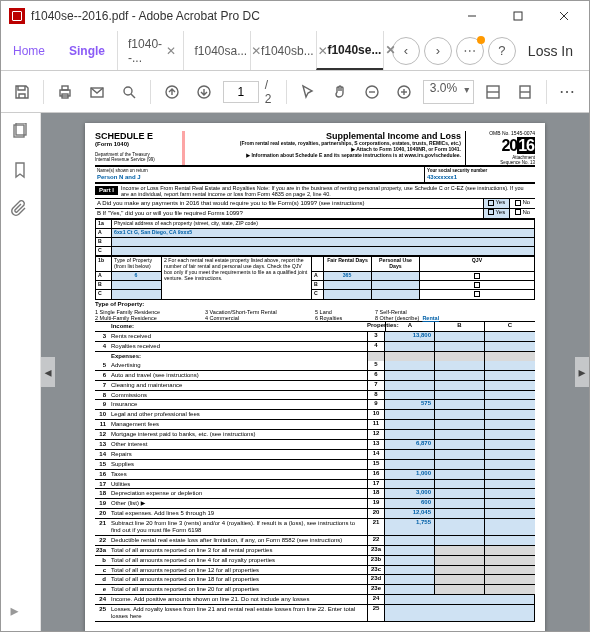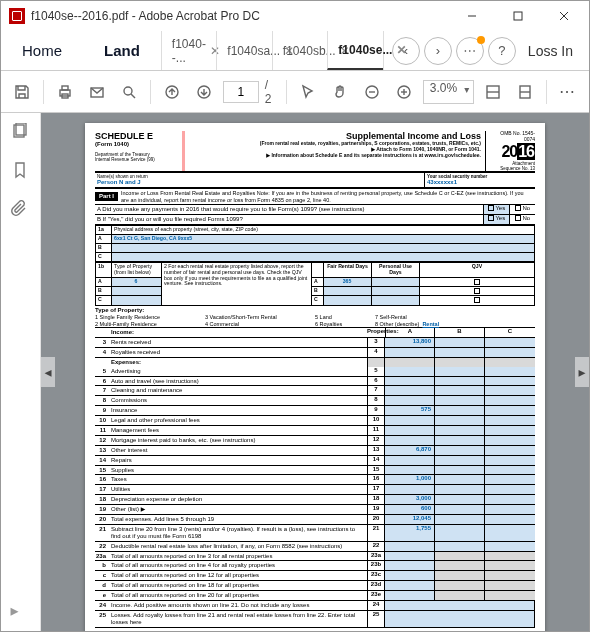--- a/index.html
+++ b/index.html
@@ -8,21 +8,21 @@
 .titlebar{height:30px;display:flex;align-items:center;padding:0 2px;font-size:12px;color:#333}
 .titlebar .icon{width:16px;height:16px;margin:0 6px;background:#b00;display:inline-block;position:relative}
 .titlebar .icon::after{content:"";position:absolute;inset:3px;border:1px solid #fff;border-radius:1px}
 .titlebar .title{flex:1}
 .winbtn{width:46px;height:30px;display:flex;align-items:center;justify-content:center;color:#333;font-size:11px}
 .winbtn svg{stroke:#333}
 .menubar{height:22px;display:flex;align-items:center;padding:0 4px;font-size:12px;color:#333;gap:2px}
 .menubar span{padding:2px 6px}
 .menubar span u{text-decoration:underline}
 .tabbar{height:40px;display:flex;align-items:stretch;border-bottom:1px solid #ccc}
-.hometab{padding:0 21px;display:flex;align-items:center;font-size:15px;color:#0f172a}
+.hometab{padding:0 12px;display:flex;align-items:center;font-size:12px;color:#8b5cf6}
 .hometab.tools{font-weight:600}
 .doctab{flex:1;min-width:0;border-left:1px solid #ddd;display:flex;align-items:center;padding:0 10px;font-size:12px;color:#555;position:relative;justify-content:space-between;gap:4px}
 .doctab.active{border-bottom:2px solid #333;color:#222;font-weight:600}
 .doctab .x{color:#888;font-size:12px}
 .tabright{display:flex;align-items:center;padding:0 8px;gap:4px;border-left:1px solid #ddd}
 .circ{width:28px;height:28px;border-radius:50%;border:1px solid #bbb;display:flex;align-items:center;justify-content:center;font-size:13px;color:#555}
 .signin{font-size:14px;color:#333;padding:0 8px;white-space:nowrap}
 .toolbar{height:42px;display:flex;align-items:center;padding:0 8px;gap:6px;border-bottom:1px solid #ccc;color:#555}
 .tb{width:26px;height:26px;display:flex;align-items:center;justify-content:center}
 .tb svg{stroke:#666;fill:none;stroke-width:1.4}
@@ -36,21 +36,21 @@
 .leftrail .ri{width:20px;height:20px}
 .viewer{flex:1;background:#8a8f93;position:relative;overflow:hidden;display:flex;align-items:flex-start;justify-content:center;padding:10px 0}
 .scrollhint{position:absolute;top:50%;transform:translateY(-50%);font-size:14px;color:#444;background:rgba(255,255,255,.5);width:14px;height:30px;display:flex;align-items:center;justify-content:center}
 .scrollhint.l{left:0}.scrollhint.r{right:0}
 .page{width:460px;background:#fff;box-shadow:0 1px 4px rgba(0,0,0,.4);font-size:6px;color:#000;padding:8px 10px 10px;line-height:1.15}
 .page table{border-collapse:collapse;width:100%}
 .page td,.page th{border:1px solid #000;padding:1px 2px;font-size:5.5px;vertical-align:top}
 .hdr{display:flex;border-bottom:2px solid #000}
 .hdr .c1{width:90px;border-right:3px solid #fca5a5;padding-right:4px}
 .hdr .c2{flex:1;text-align:right;padding:0 4px}
-.hdr .c3{width:50px;border-left:1px solid #000;text-align:right;padding-left:4px}
+.hdr .c3{width:70px;border-left:1px solid #000;text-align:right;padding-left:4px}
 .big{font-size:9px;font-weight:700}
 .yr{font-size:16px;font-weight:700;letter-spacing:-1px}
 .yr .b{background:#000;color:#fff;padding:0 1px}
 .ssnrow{display:flex;border-bottom:1px solid #000}
 .ssnrow>div{padding:1px 2px}
 .ssnrow .nm{flex:1;border-right:1px solid #000}
 .blue{color:#0060a8;font-weight:600}
 .partbar{display:flex;align-items:center;border:1px solid #000;border-left:0;border-right:0}
 .partbar .lbl{background:#000;color:#fff;font-weight:700;padding:1px 4px;font-size:6px}
 .partbar .txt{padding:1px 3px;font-size:5.5px;flex:1}
@@ -93,21 +93,21 @@
         <svg width="10" height="10">
           <line x1="1" y1="1" x2="9" y2="9"></line>
           <line x1="9" y1="1" x2="1" y2="9"></line>
         </svg>
       </div>
  </div>
 
 
  <div class="tabbar">
   <div class="hometab">Home</div>
-  <div class="hometab tools">Land</div>
+  <div class="hometab tools">Single</div>
   <div class="doctab">
         <span>f1040--...</span>
         <span class="x">✕</span>
       </div>
   <div class="doctab">
         <span>f1040sa...</span>
         <span class="x">✕</span>
       </div>
   <div class="doctab">
         <span>f1040sb...</span>

